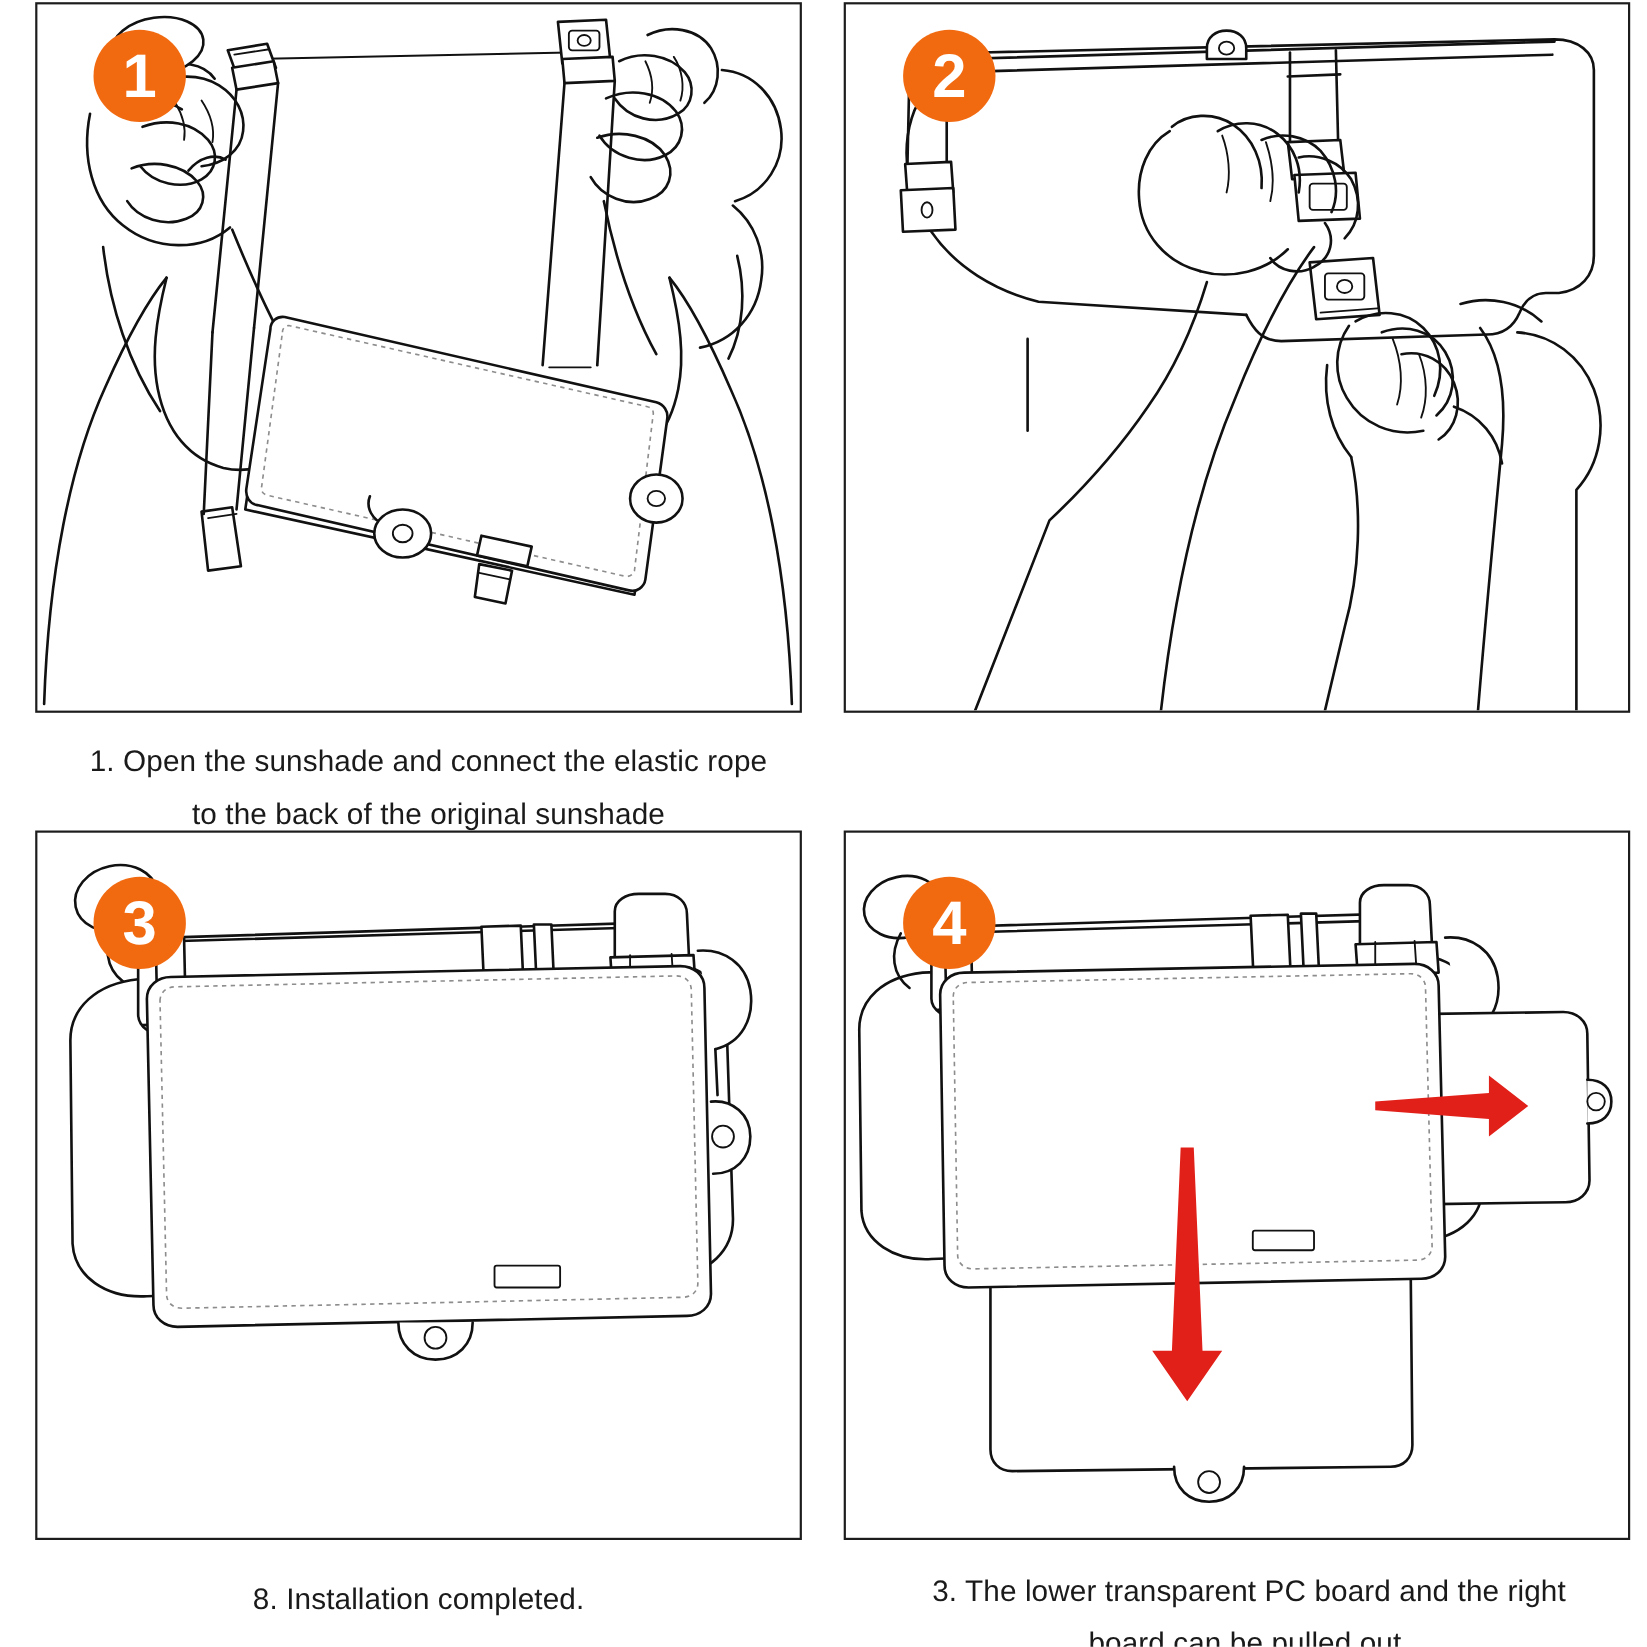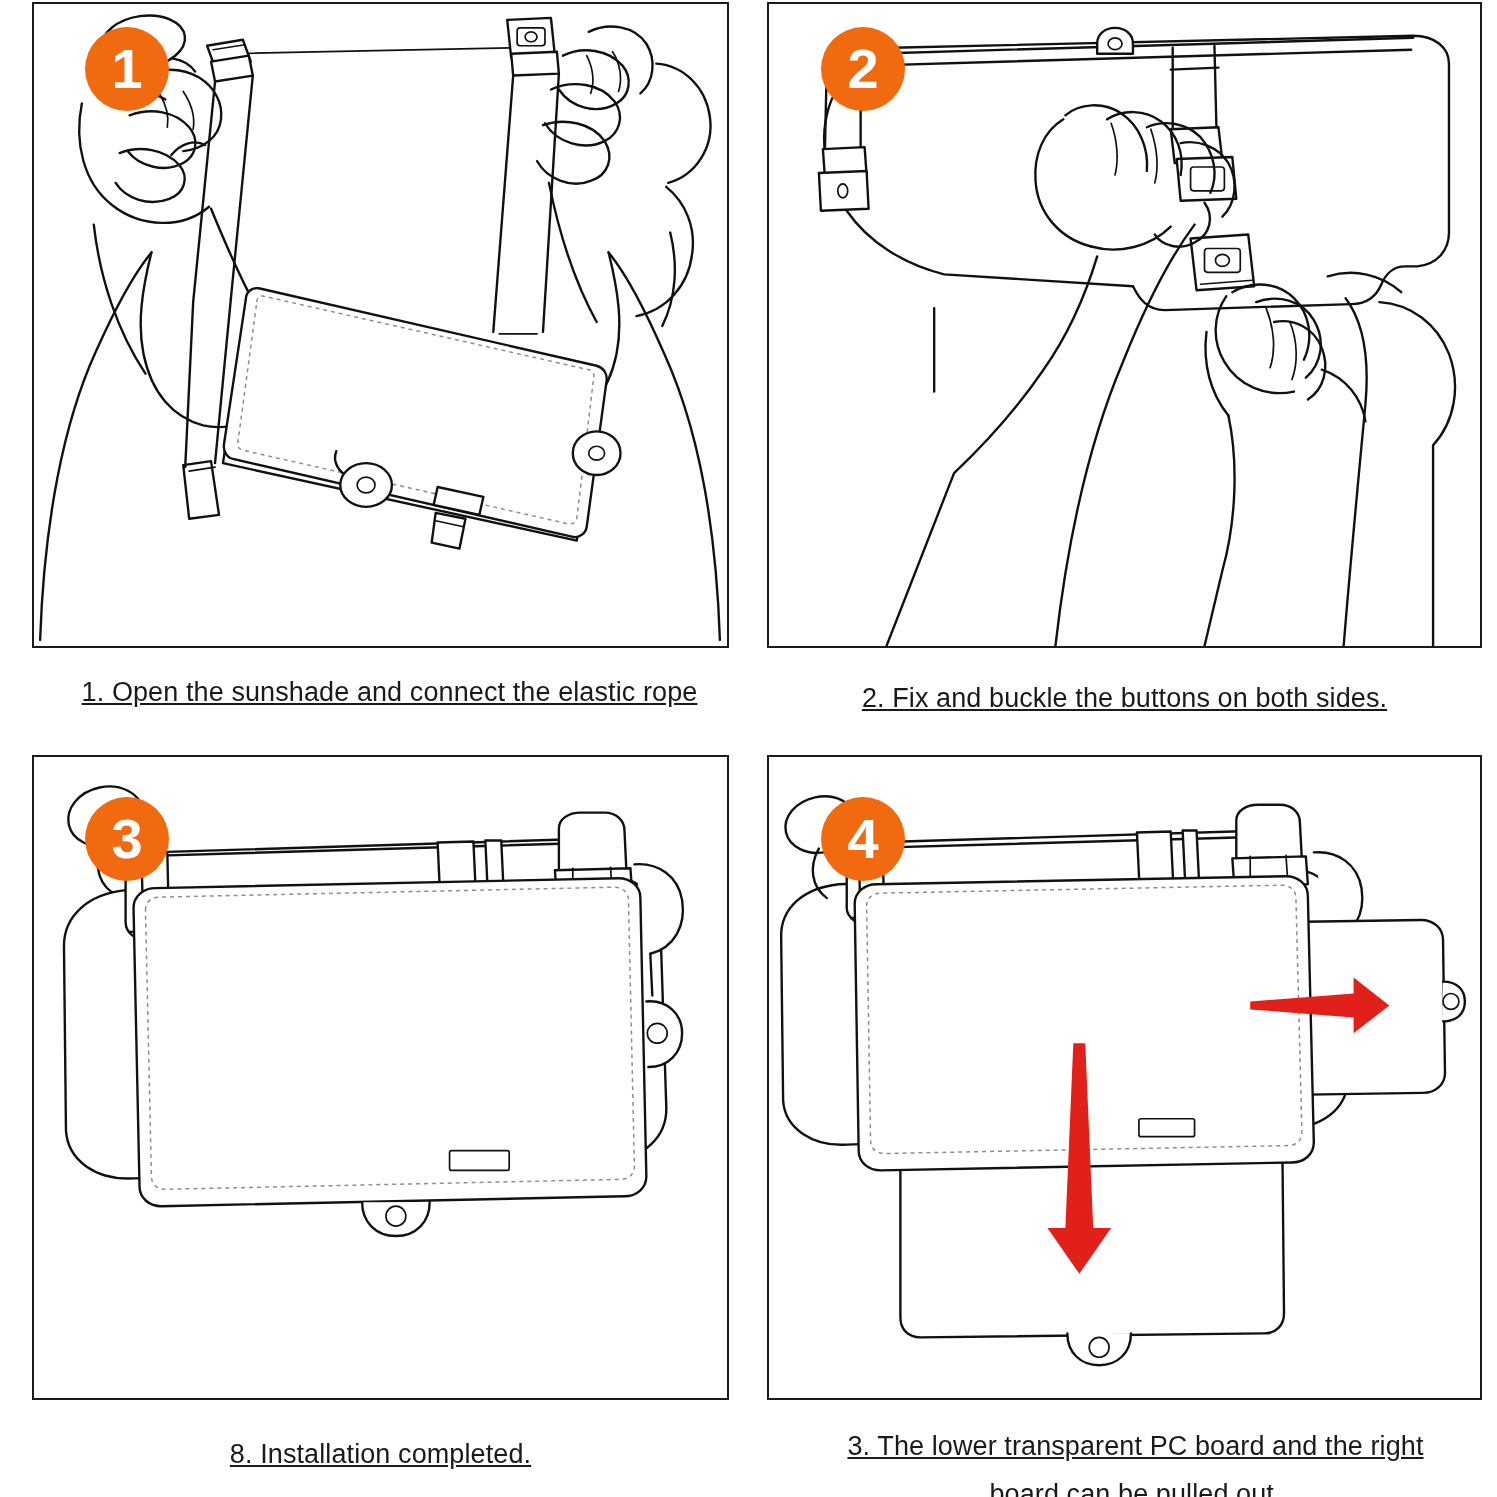--- a/index.html
+++ b/index.html
@@ -71,21 +71,20 @@
 
   
   .caption {
     margin-top: 20px;
     text-align: center;
     color: #1a1a1a;
     font-size: 27px;
     line-height: 48px;
     font-family: "Liberation Sans", sans-serif;
     letter-spacing: 0.1px;
-    text-decoration: underline;
   }
   .caption .cap-line { display: block; white-space: pre; }
   .step-1 .caption { padding-left: 18px; }
   .step-2 .caption { margin-top: 26px; }
   .step-3 .caption { margin-top: 30px; }
   .step-4 .caption { margin-top: 22px; padding-left: 22px; }
 
   .ink { fill: none; stroke: #111111; stroke-width: 2.4; stroke-linejoin: round; stroke-linecap: round; }
   .ink-thin { fill: none; stroke: #111111; stroke-width: 1.7; stroke-linejoin: round; stroke-linecap: round; }
   .fillw { fill: #ffffff; stroke: #111111; stroke-width: 2.4; stroke-linejoin: round; stroke-linecap: round; }
@@ -192,20 +191,21 @@
           <ellipse class="ink-thin" cx="334" cy="484" rx="9" ry="8"></ellipse>
         </g>
         <g>
           <ellipse class="fillw" cx="566" cy="452" rx="24" ry="22"></ellipse>
           <ellipse class="ink-thin" cx="566" cy="452" rx="8" ry="7"></ellipse>
         </g>
       </svg>
     </div>
     <div class="caption">
       <span class="cap-line">1. Open the sunshade and connect the elastic rope</span>
+      <span class="cap-line">to the back of the original sunshade</span>
     </div>
   </div>
 
   <div class="step step-2">
     <div class="panel">
       <div class="badge">2</div>
       <svg class="panel-art" viewBox="0 0 715 646">
 
         <g>
           <path class="fillw" d="M96 66 C 96 54, 108 44, 124 44 L 648 32 C 670 32, 684 44, 684 60 L 684 230 C 684 248, 672 262, 652 264 L 640 264 C 628 264, 620 272, 616 282 C 610 296, 600 302, 586 302 L 398 308 L 398 308 C 380 308, 372 296, 366 284"></path>
@@ -267,23 +267,20 @@
           <path class="ink-thin" d="M524 320 C 532 340, 532 362, 526 378"></path>
           <path class="ink" d="M460 294 C 446 314, 446 340, 458 360 C 472 384, 500 396, 528 390"></path>
           <path class="ink" d="M440 330 C 436 362, 444 392, 462 414"></path>
           <path class="ink" d="M462 414 C 472 460, 470 520, 456 570 L 438 646"></path>
           <path class="ink" d="M556 368 C 580 376, 596 396, 600 420"></path>
           <path class="ink" d="M614 300 C 646 302, 672 322, 684 352 C 696 384, 690 420, 668 444 L 668 646"></path>
           <path class="ink" d="M562 274 C 588 266, 616 272, 636 290"></path>
         </g>
       </svg>
     </div>
-    <div class="caption">
-      <span class="cap-line">2. Fix and buckle the buttons on both sides.</span>
-    </div>
   </div>
 
   <div class="step step-3">
     <div class="panel">
       <div class="badge">3</div>
       <svg class="panel-art" viewBox="0 0 697 645">
 
         <g>
           <path class="fillw" d="M30 190 C 30 160, 54 138, 92 134 L 560 118 C 600 116, 628 134, 630 166 L 636 350 C 638 382, 614 404, 576 408 L 100 424 C 62 426, 34 406, 32 376 Z"></path>
 

